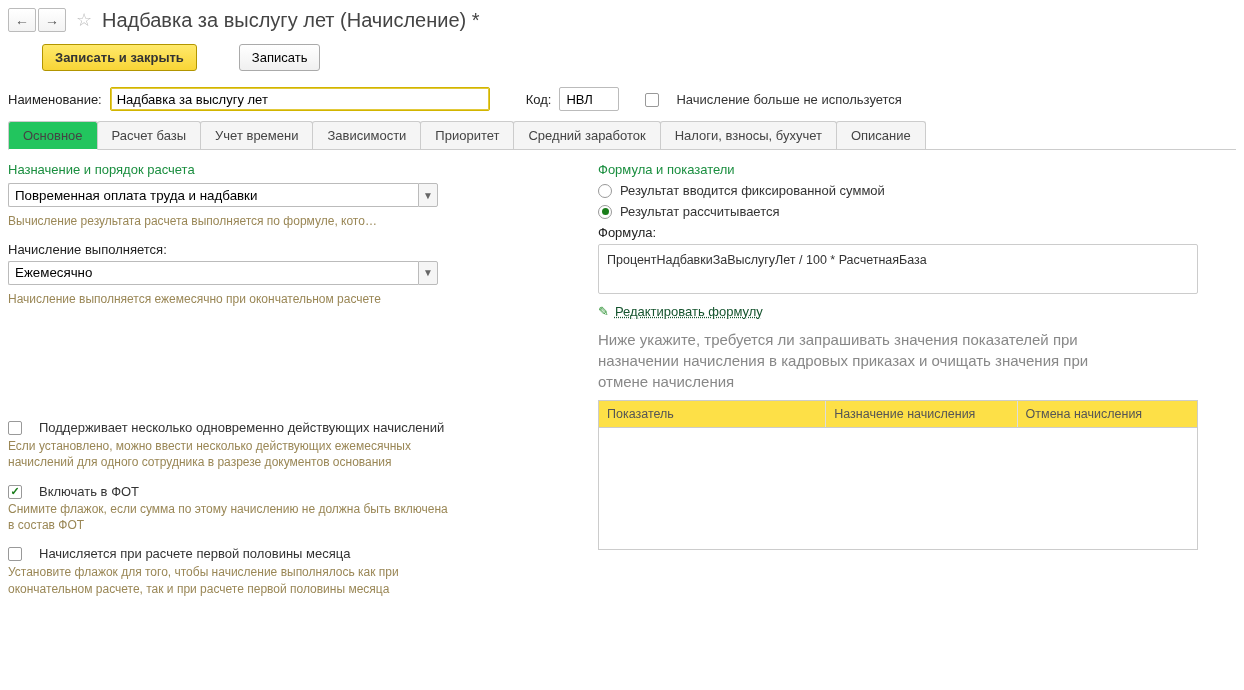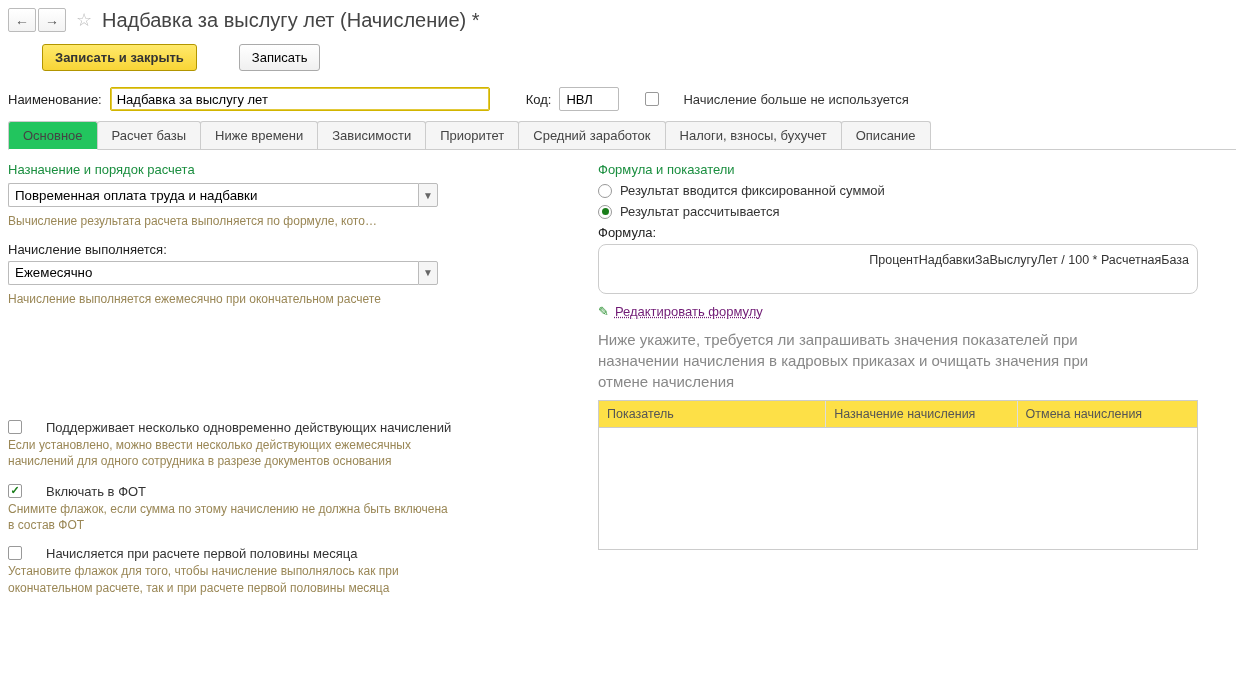--- a/index.html
+++ b/index.html
@@ -58,21 +58,21 @@
       border-radius: 2px;
       font-size: 13px;
       height: 24px;
     }
     .highlight-input {
       border: 1px solid #d2b500;
       box-shadow: 0 0 0 1px #e2c93a inset;
     }
     .name-input { width: 380px; }
     .code-input { width: 60px; }
-    .checkbox-row { display: inline-flex; align-items: flex-start; gap: 24px; }
+    .checkbox-row { display: inline-flex; align-items: flex-end; gap: 17px; }
     .checkbox {
       width: 14px; height: 14px;
       border: 1px solid #999;
       border-radius: 2px;
       display: inline-flex; align-items: center; justify-content: center;
       background: #fff;
       cursor: pointer;
       font-size: 11px;
       color: #1a7d1a;
       font-weight: bold;
@@ -145,32 +145,31 @@
       background: #fff;
     }
     .radio.selected::after {
       content: "";
       width: 7px; height: 7px;
       background: #1a7d1a;
       border-radius: 50%;
     }
     .formula-box {
       border: 1px solid #ccc;
-      border-radius: 8px;
+      border-radius: 2px;
       padding: 8px;
       min-height: 50px;
       width: 100%;
       max-width: 600px;
       margin-bottom: 10px;
       font-size: 12.5px;
-      text-align: right;
     }
     .edit-link-row { display: flex; align-items: center; gap: 6px; margin-bottom: 10px; }
     .pencil-icon { color: #2a9030; font-size: 13px; }
-    .edit-link { color: #701a75; text-decoration: underline dotted; cursor: pointer; }
+    .edit-link { color: #14532d; text-decoration: underline dotted; cursor: pointer; }
     .table {
       border: 1px solid #ccc;
       width: 100%;
       max-width: 600px;
       height: 150px;
     }
     .table-head { display: flex; border-bottom: 1px solid #ccc; background: #fde047;}
     .th { padding: 6px 8px; border-right: 1px solid #ddd; color: #555; font-size: 12.5px;}
     .th:last-child { border-right: none; }
     .th1 { width: 38%; }
@@ -204,21 +203,21 @@
   <span style="width:10px"></span>
   <span class="checkbox-row">
     <span class="checkbox"></span>
     <span>Начисление больше не используется</span>
   </span>
 </div>
 
 <div class="tabs">
   <div class="tab active">Основное</div>
   <div class="tab">Расчет базы</div>
-  <div class="tab">Ниже времени</div>
+  <div class="tab">Учет времени</div>
   <div class="tab">Зависимости</div>
   <div class="tab">Приоритет</div>
   <div class="tab">Средний заработок</div>
   <div class="tab">Налоги, взносы, бухучет</div>
   <div class="tab">Описание</div>
 </div>
 
 <div class="columns">
   <div class="col col-left">
     <div class="section-title">Назначение и порядок расчета</div>

